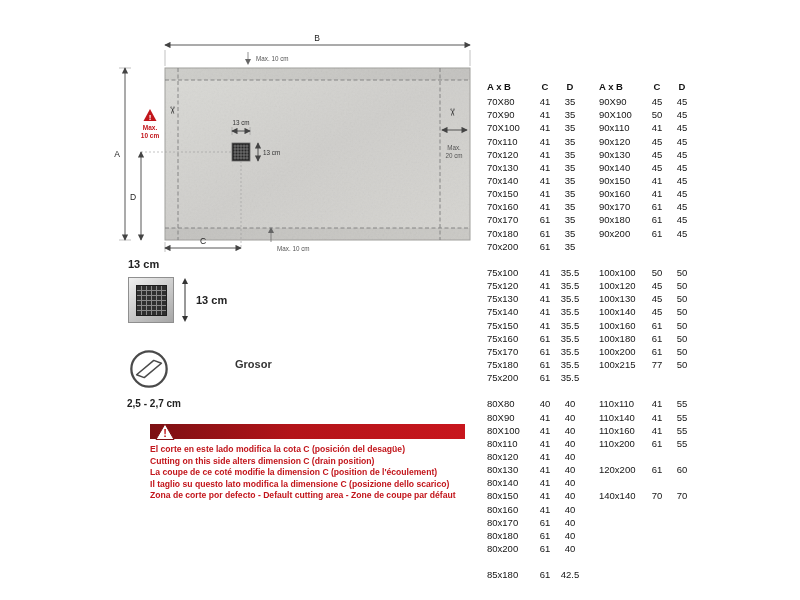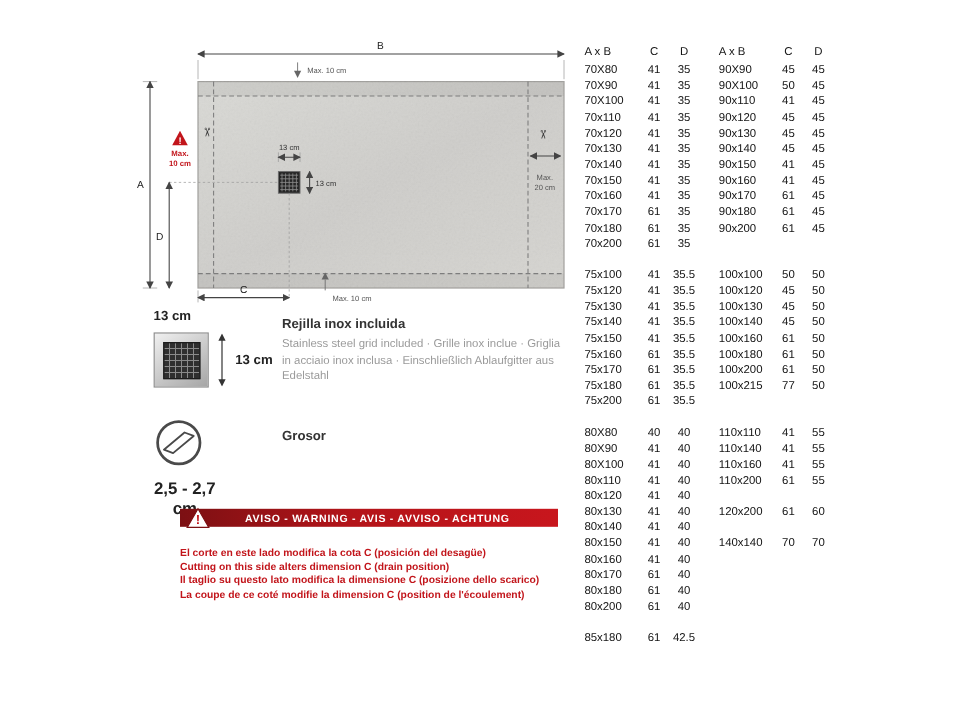--- a/index.html
+++ b/index.html
@@ -31,38 +31,38 @@
            background-image:repeating-linear-gradient(0deg,transparent 0 4px,#8a8a8a 4px 5px),
                             repeating-linear-gradient(90deg,transparent 0 4px,#8a8a8a 4px 5px);}
   .gi-sidelabel{font-weight:bold;font-size:11px;color:#222;}
   .gi-text{width:238px;padding-top:6px;}
   .blk-title{font-size:11px;font-weight:bold;color:#333;}
   .blk-sub{font-size:9.5px;color:#9a9a9a;line-height:13.5px;margin-top:4px;}
 
   
   .thickness{position:absolute;left:128px;top:348px;display:flex;}
   .th-left{width:107px;}
-  .th-range{font-weight:bold;font-size:14px;color:#222;margin-top:4px;width:64px;text-align:center;margin-left:-6px;}
+  .th-range{font-weight:bold;font-size:10px;color:#222;margin-top:4px;width:64px;text-align:center;margin-left:-6px;}
   .th-text{width:238px;padding-top:10px;}
 
   
   .warning{position:absolute;left:150px;top:424px;width:315px;}
   .wb{position:relative;height:15px;background:linear-gradient(90deg,#7c1013 0%,#b31419 45%,#c8161d 100%);
       display:flex;align-items:center;justify-content:center;}
   .wb-text{color:#fff;font-size:8.8px;font-weight:bold;letter-spacing:0.6px;padding-left:14px;}
   .wb-tri{position:absolute;left:5px;top:-1.5px;width:20px;height:18px;}
-  .wlines{margin-top:16px;}
+  .wlines{margin-top:5px;}
   .wl{font-size:8.6px;line-height:11.6px;color:#c2151b;font-weight:bold;}
   .wl.bold{font-weight:bold;}
 
   
   .size-table{position:absolute;left:487px;top:37px;display:flex;gap:16px;color:#141414;}
   .tcol{display:flex;flex-direction:column;}
   .trow{display:flex;height:13.15px;line-height:13.15px;font-size:9.5px;}
-  .thead{font-weight:normal;margin-bottom:2px;}
+  .thead{font-weight:bold;margin-bottom:2px;margin-top:43px;}
   .ts{width:46px;}
   .tc{width:24px;text-align:center;}
   .td{width:26px;text-align:center;}
 </style>
 </head>
 <body>
 
 <div class="page">
 
   <svg class="diagram" viewBox="0 0 380 232">
@@ -154,24 +154,20 @@
           <div class="gi-grid"></div>
         </div>
         <svg class="gi-arrow" viewBox="0 0 10 44" width="10" height="44">
           <line x1="5" y1="5" x2="5" y2="39" stroke="#333" stroke-width="1"></line>
           <polygon points="5,0 2,6 8,6" fill="#333"></polygon>
           <polygon points="5,44 2,38 8,38" fill="#333"></polygon>
         </svg>
         <div class="gi-sidelabel">13 cm</div>
       </div>
     </div>
-    <div class="gi-text">
-      <div class="blk-title">Rejilla inox incluida</div>
-      <div class="blk-sub">Stainless steel grid included · Grille inox inclue · Griglia in acciaio inox inclusa · Einschließlich Ablaufgitter aus Edelstahl</div>
-    </div>
   </div>
 
   <div class="thickness">
     <div class="th-left">
       <svg viewBox="0 0 44 44" width="42" height="42">
         <circle cx="22" cy="22" r="18.5" fill="none" stroke="#4a4a4a" stroke-width="2.4"></circle>
         <path d="M9,28 L27,13 L35,16 L17,31 Z" fill="none" stroke="#4a4a4a" stroke-width="1.6" stroke-linejoin="round"></path>
       </svg>
       <div class="th-range">2,5 - 2,7 cm</div>
     </div>
@@ -179,27 +175,27 @@
       <div class="blk-title">Grosor</div>
     </div>
   </div>
 
   <div class="warning">
     <div class="wb">
       <svg class="wb-tri" viewBox="0 0 20 18">
         <polygon points="10,1 19,16.5 1,16.5" fill="#ffffff" stroke="#7c1013" stroke-width="1"></polygon>
         <text x="10" y="14" text-anchor="middle" font-size="11" font-weight="bold" fill="#c2151b">!</text>
       </svg>
-      <span class="wb-text">AVISO - WARNING - AVIS - AVVISO - ACHTUNG</span>
     </div>
     <div class="wlines">
       <div class="wl bold">El corte en este lado modifica la cota C (posición del desagüe)</div>
       <div class="wl">Cutting on this side alters dimension C (drain position)</div>
+      <div class="wl">La coupe de ce coté modifie la dimension C (position de l'écoulement)</div>
       <div class="wl">Il taglio su questo lato modifica la dimensione C (posizione dello scarico)</div>
-      <div class="wl">La coupe de ce coté modifie la dimension C (position de l'écoulement)</div>
+      <div class="wl bold">Zona de corte por defecto - Default cutting area - Zone de coupe par défaut</div>
     </div>
   </div>
 
   <div class="size-table">
     <div class="tcol">
       <div class="trow thead">
         <span class="ts">A x B</span>
         <span class="tc">C</span>
         <span class="td">D</span>
       </div>

